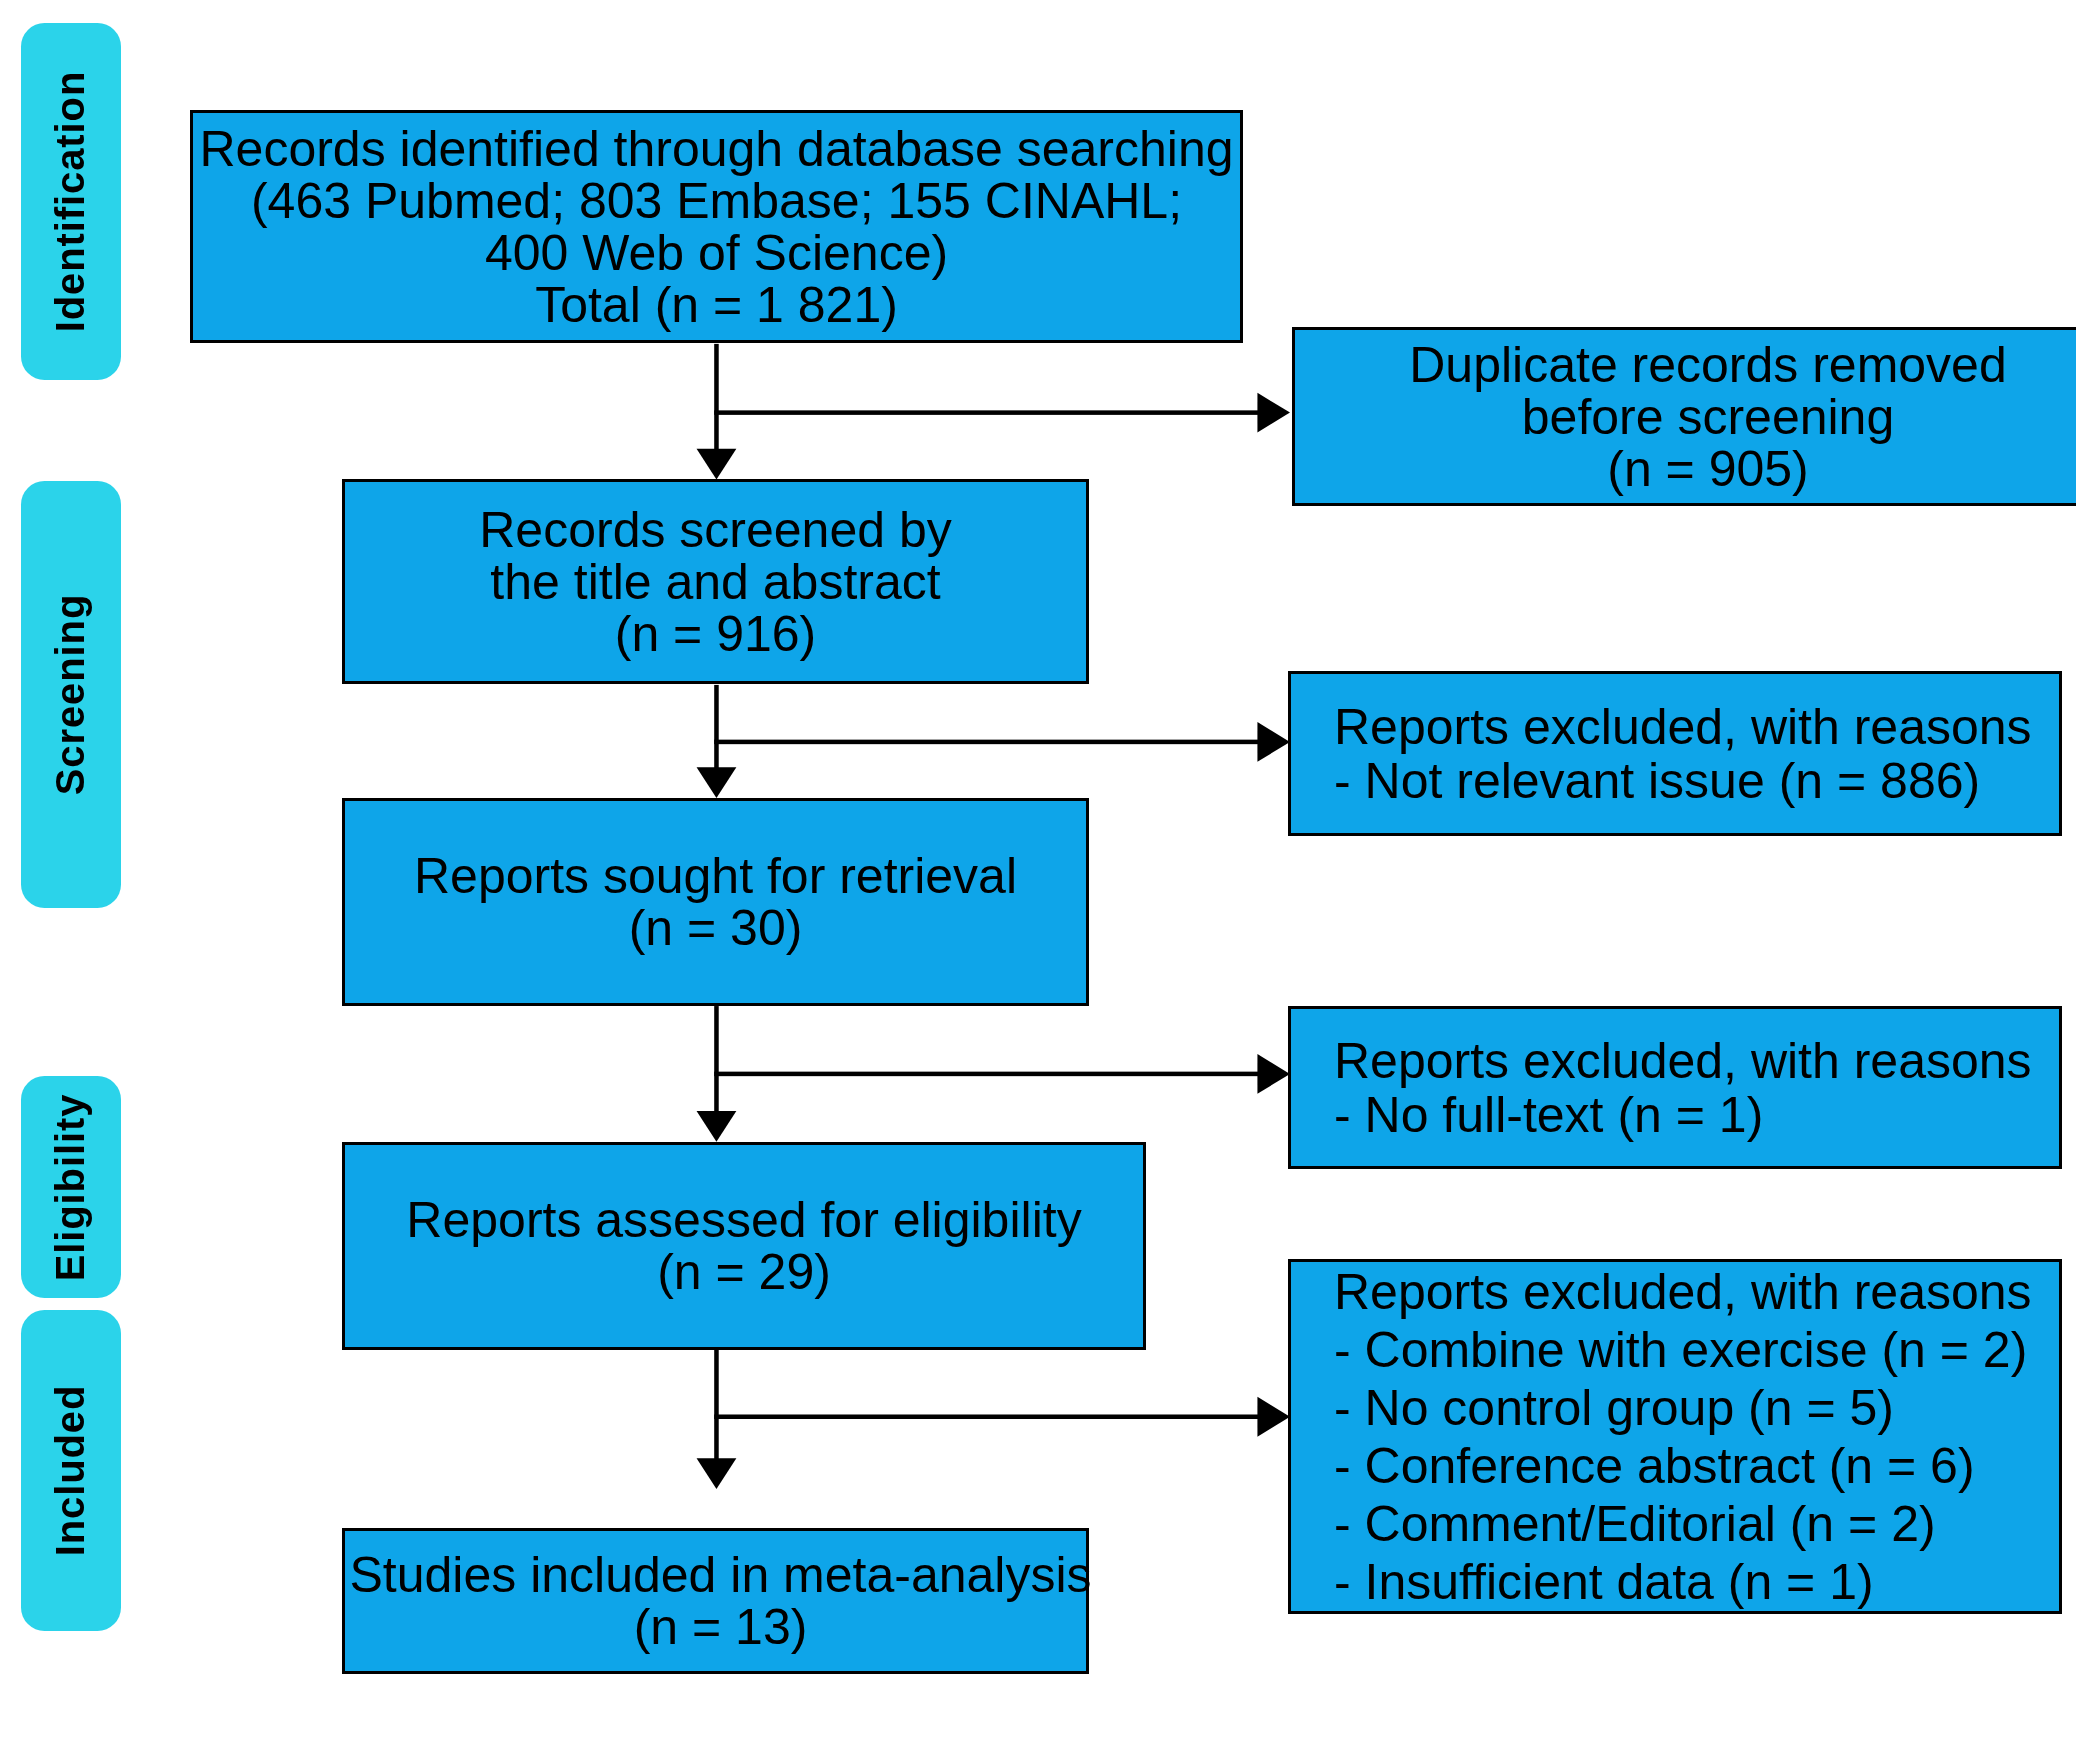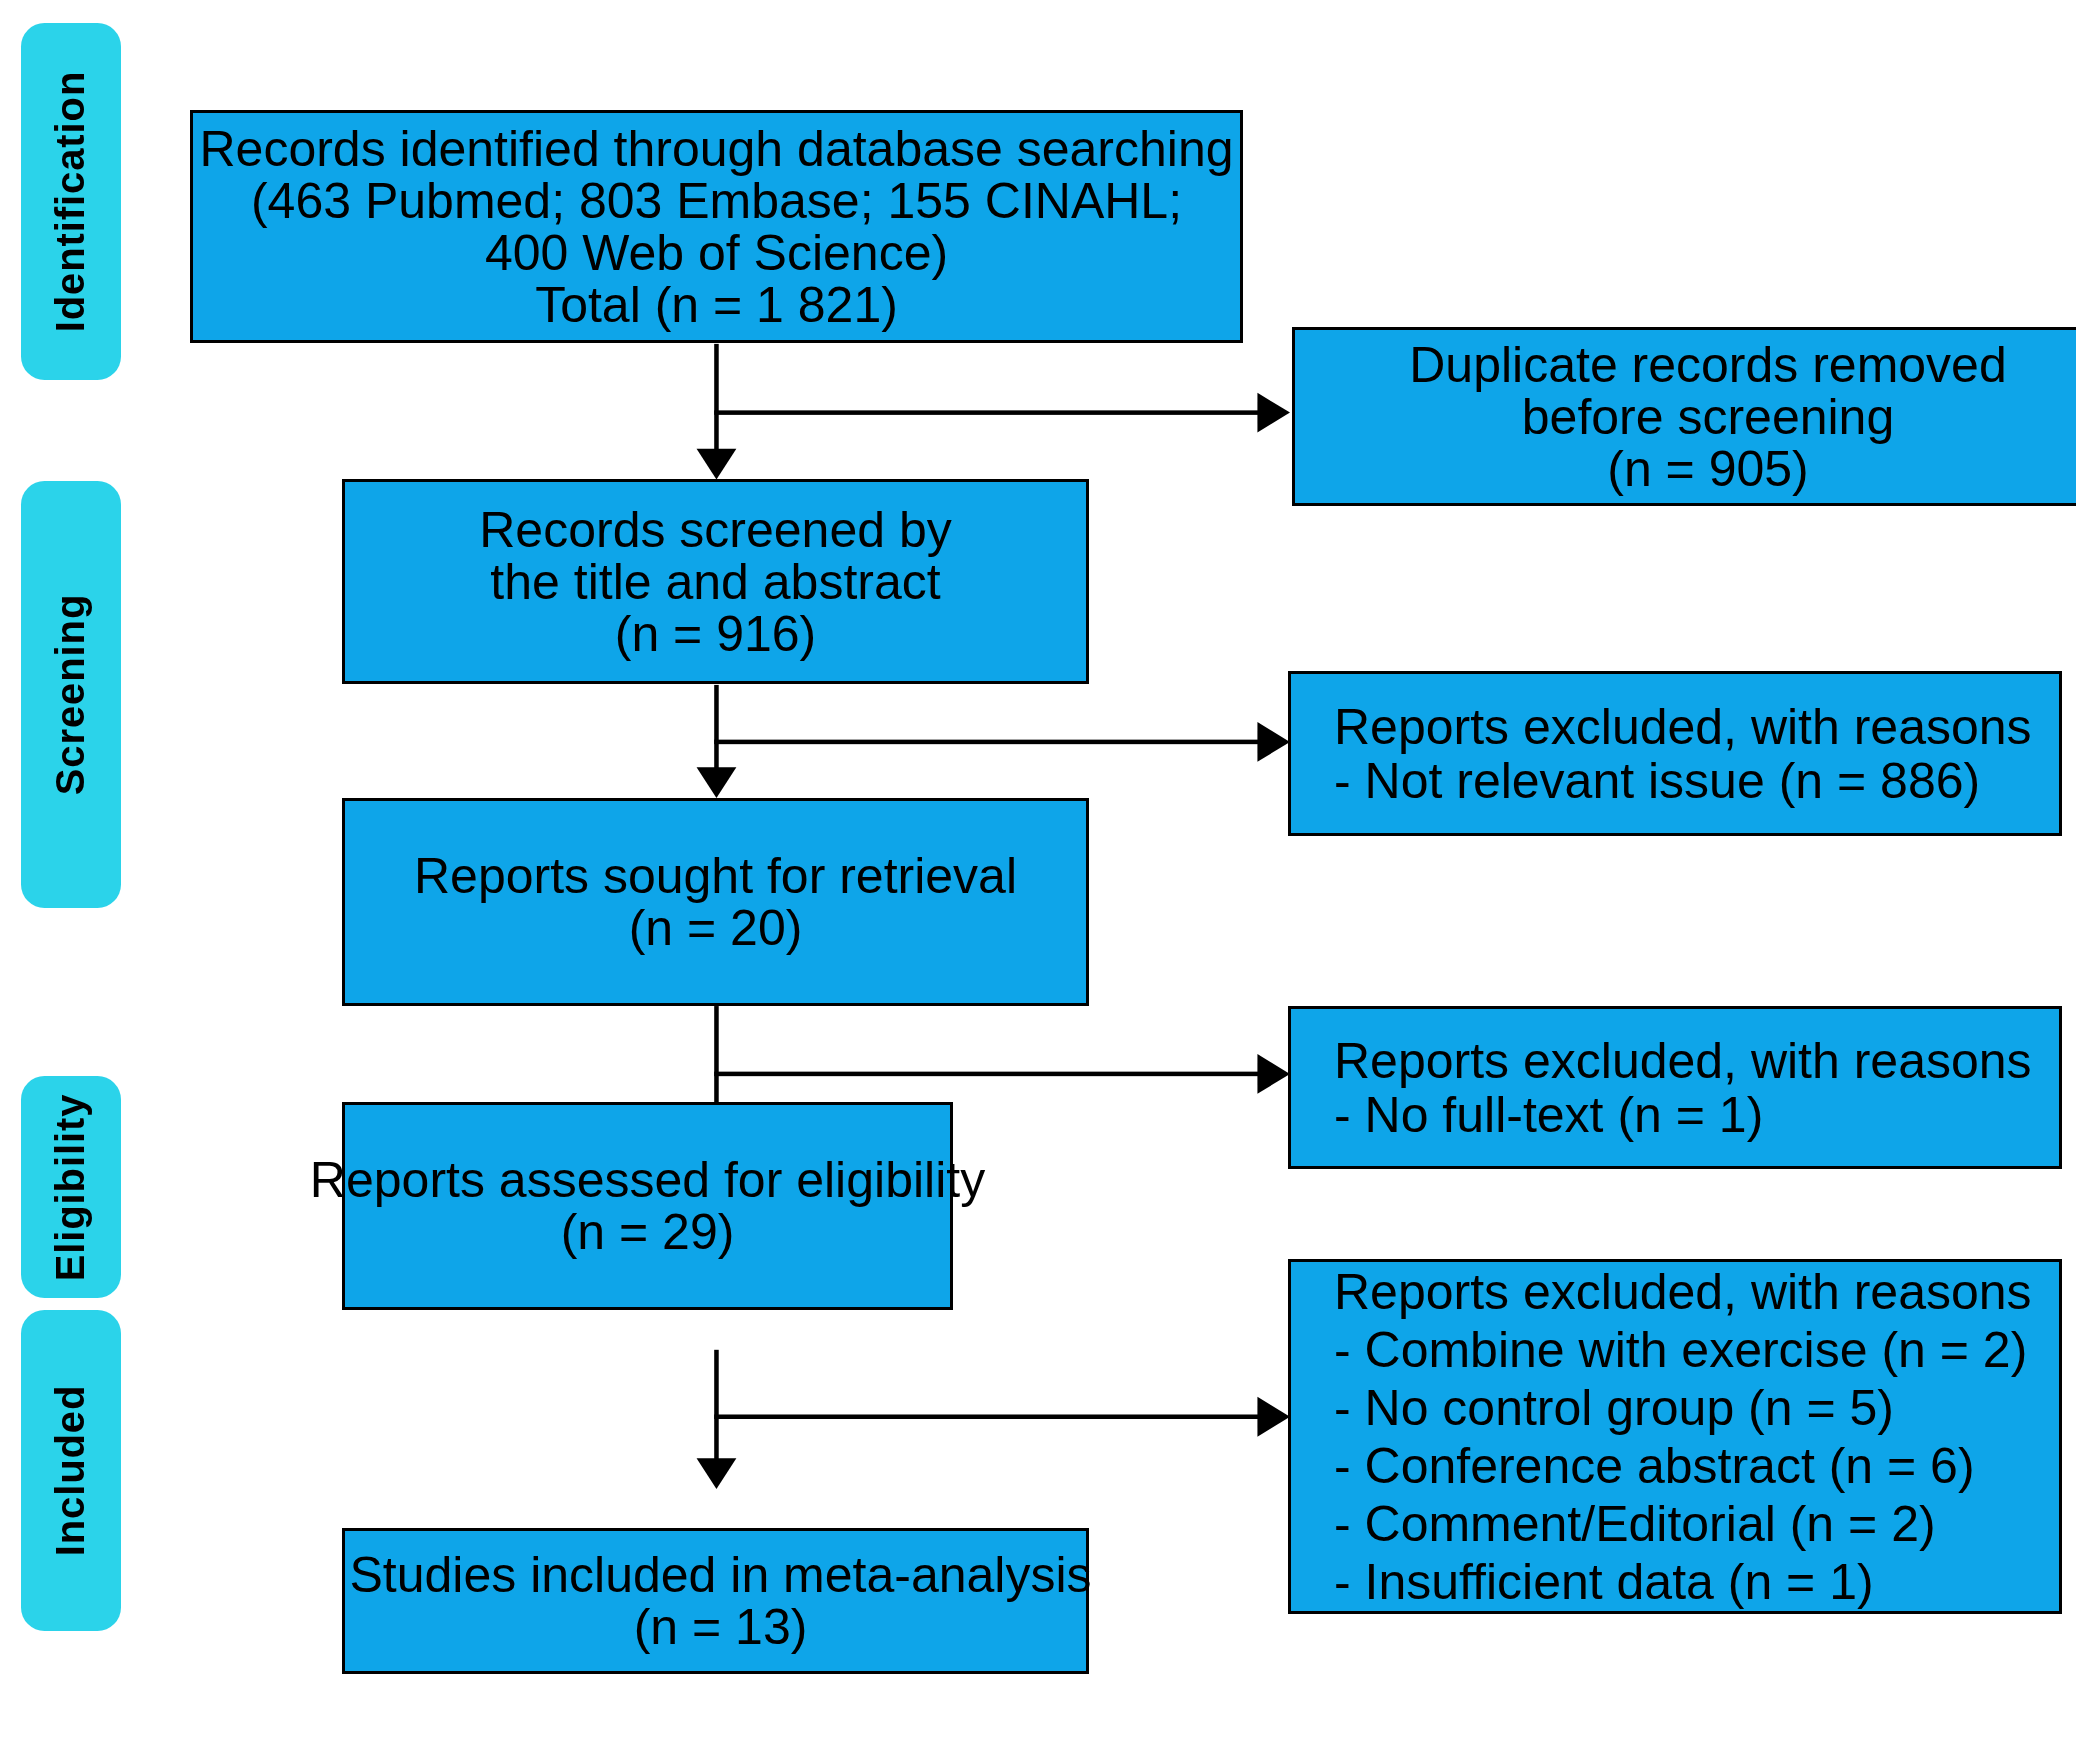--- a/index.html
+++ b/index.html
@@ -125,24 +125,24 @@
   </div>
 
   <div class="box" style="left:342px;top:479px;width:747px;height:205px;">
     <div class="line">Records screened by</div>
     <div class="line">the title and abstract</div>
     <div class="line">(n = 916)</div>
   </div>
 
   <div class="box" style="left:342px;top:798px;width:747px;height:208px;">
     <div class="line">Reports sought for retrieval</div>
-    <div class="line">(n = 20)</div>
+    <div class="line">(n = 30)</div>
   </div>
 
-  <div class="box" style="left:342px;top:1102px;width:611px;height:208px;text-align:right;">
+  <div class="box" style="left:342px;top:1142px;width:804px;height:208px;text-align:right;">
     <div class="line">Reports assessed for eligibility</div>
     <div class="line">(n = 29)</div>
   </div>
 
   <div class="box" style="left:342px;top:1528px;width:747px;height:146px;padding-left:10px;">
     <div class="line">Studies included in meta-analysis</div>
     <div class="line">(n = 13)</div>
   </div>
 
   <div class="box" style="left:1292px;top:327px;width:832px;height:179px;">

